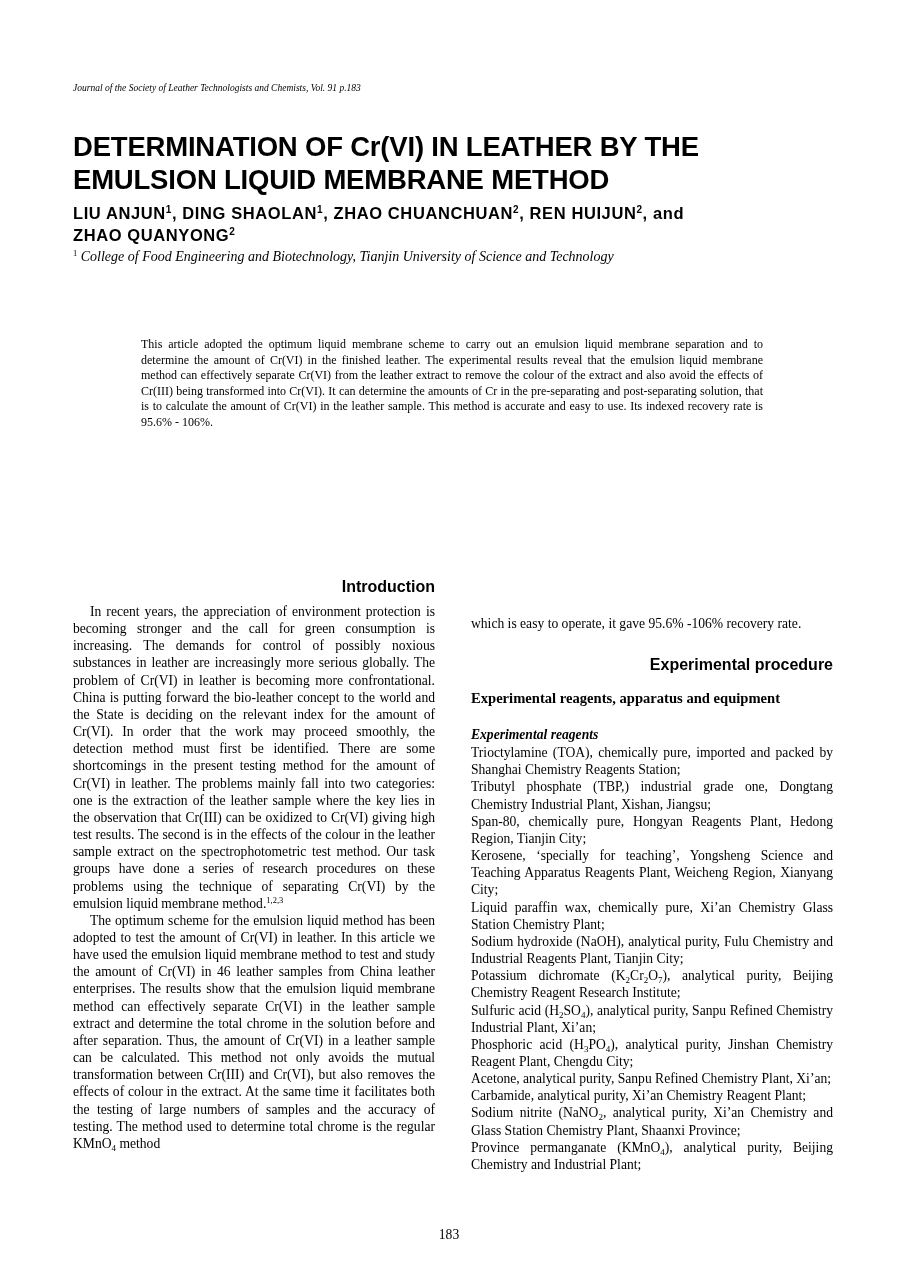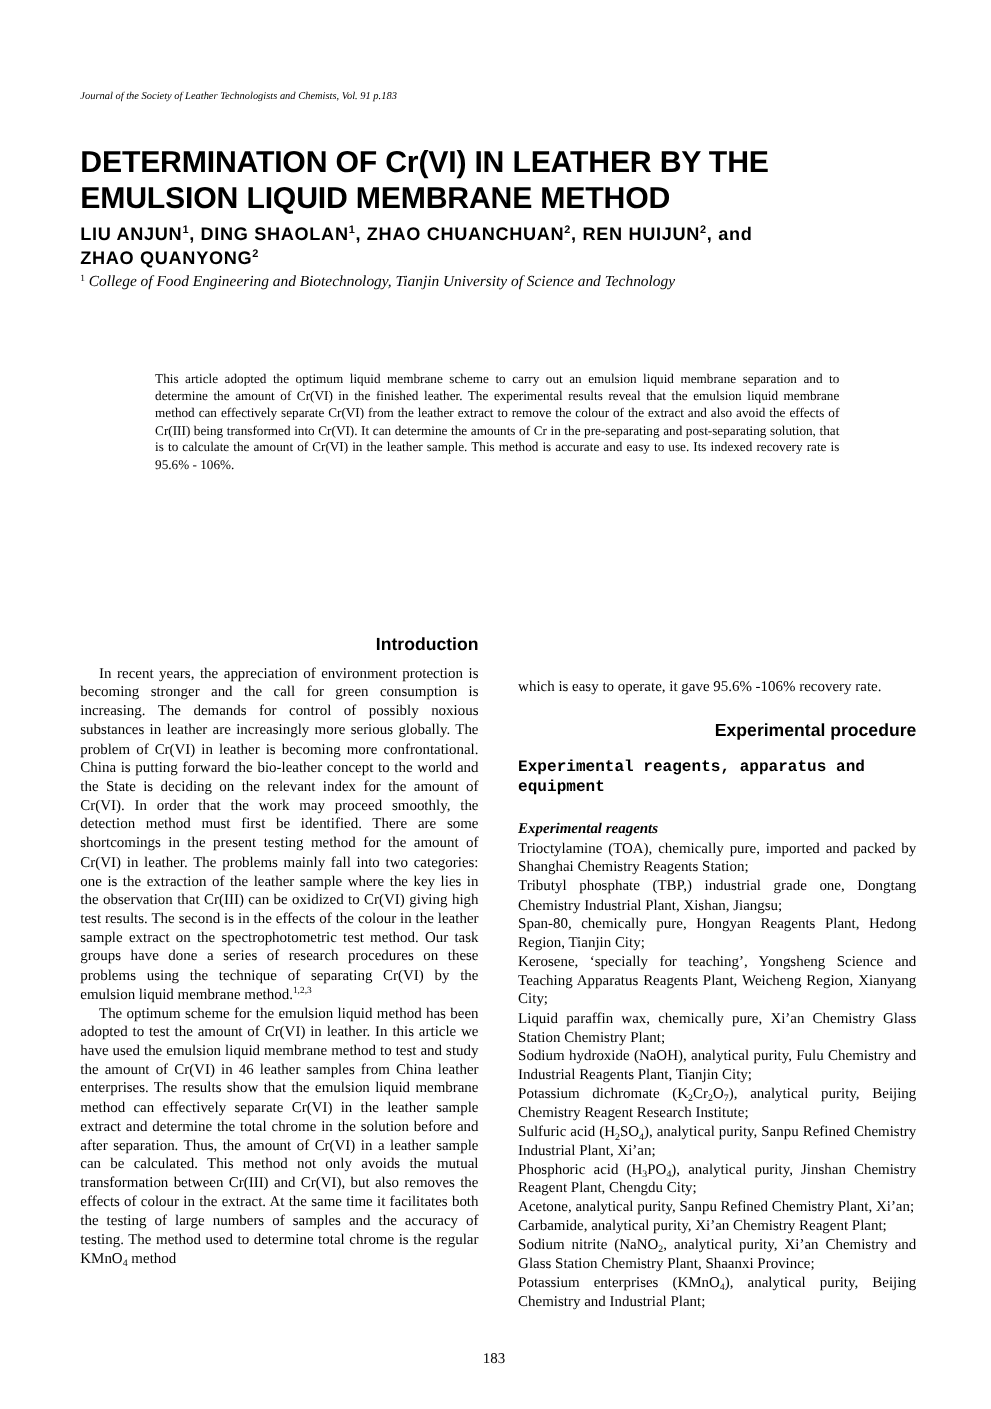--- a/index.html
+++ b/index.html
@@ -38,21 +38,21 @@
   }
   .col-left { left: 73px; }
   .col-right { left: 471px; margin-top: 38px; }
   .h2 {
     font-family: "Liberation Sans", sans-serif; font-weight: bold; font-size: 16px;
     line-height: 20px; margin: 0 0 6px 0; text-align: right;
   }
   .para { margin: 0; text-indent: 17px; }
   .para-noindent { margin: 0; }
   .h3 {
-    font-family: Liberation Mono, monospace; font-weight: bold; font-size: 14.6px;
+    font-family: Liberation Serif, serif; font-weight: bold; font-size: 14.6px;
     margin: 0; line-height: 18px; text-align: left;
   }
   .h4 {
     font-family: "Liberation Serif", serif; font-style: italic; font-size: 13.6px;
     margin: 0; line-height: 18px; text-align: left;
   }
   .reagent { margin: 0; }
   sub { font-size: 9px; line-height: 0; vertical-align: -3px; }
   .refsup { font-size: 8.5px; vertical-align: 5px; line-height: 0; }
   .page-number {
@@ -101,17 +101,17 @@
     <p class="reagent">Span-80, chemically pure, Hongyan Reagents Plant, Hedong Region, Tianjin City;</p>
     <p class="reagent">Kerosene, ‘specially for teaching’, Yongsheng Science and Teaching Apparatus Reagents Plant, Weicheng Region, Xianyang City;</p>
     <p class="reagent">Liquid paraffin wax, chemically pure, Xi’an Chemistry Glass Station Chemistry Plant;</p>
     <p class="reagent">Sodium hydroxide (NaOH), analytical purity, Fulu Chemistry and Industrial Reagents Plant, Tianjin City;</p>
     <p class="reagent"><span>Potassium dichromate (K</span><sub>2</sub><span>Cr</span><sub>2</sub><span>O</span><sub>7</sub><span>), analytical purity, Beijing Chemistry Reagent Research Institute;</span></p>
     <p class="reagent"><span>Sulfuric acid (H</span><sub>2</sub><span>SO</span><sub>4</sub><span>), analytical purity, Sanpu Refined Chemistry Industrial Plant, Xi’an;</span></p>
     <p class="reagent"><span>Phosphoric acid (H</span><sub>3</sub><span>PO</span><sub>4</sub><span>), analytical purity, Jinshan Chemistry Reagent Plant, Chengdu City;</span></p>
     <p class="reagent">Acetone, analytical purity, Sanpu Refined Chemistry Plant, Xi’an;</p>
     <p class="reagent">Carbamide, analytical purity, Xi’an Chemistry Reagent Plant;</p>
     <p class="reagent"><span>Sodium nitrite (NaNO</span><sub>2</sub><span>, analytical purity, Xi’an Chemistry and Glass Station Chemistry Plant, Shaanxi Province;</span></p>
-    <p class="reagent"><span>Potassium enterprises (KMnO</span><sub>4</sub><span>), analytical purity, Beijing Chemistry and Industrial Plant;</span></p>
+    <p class="reagent"><span>Province permanganate (KMnO</span><sub>4</sub><span>), analytical purity, Beijing Chemistry and Industrial Plant;</span></p>
   </div>
 
   <div class="page-number">183</div>
 </div>
 
 </body></html>

